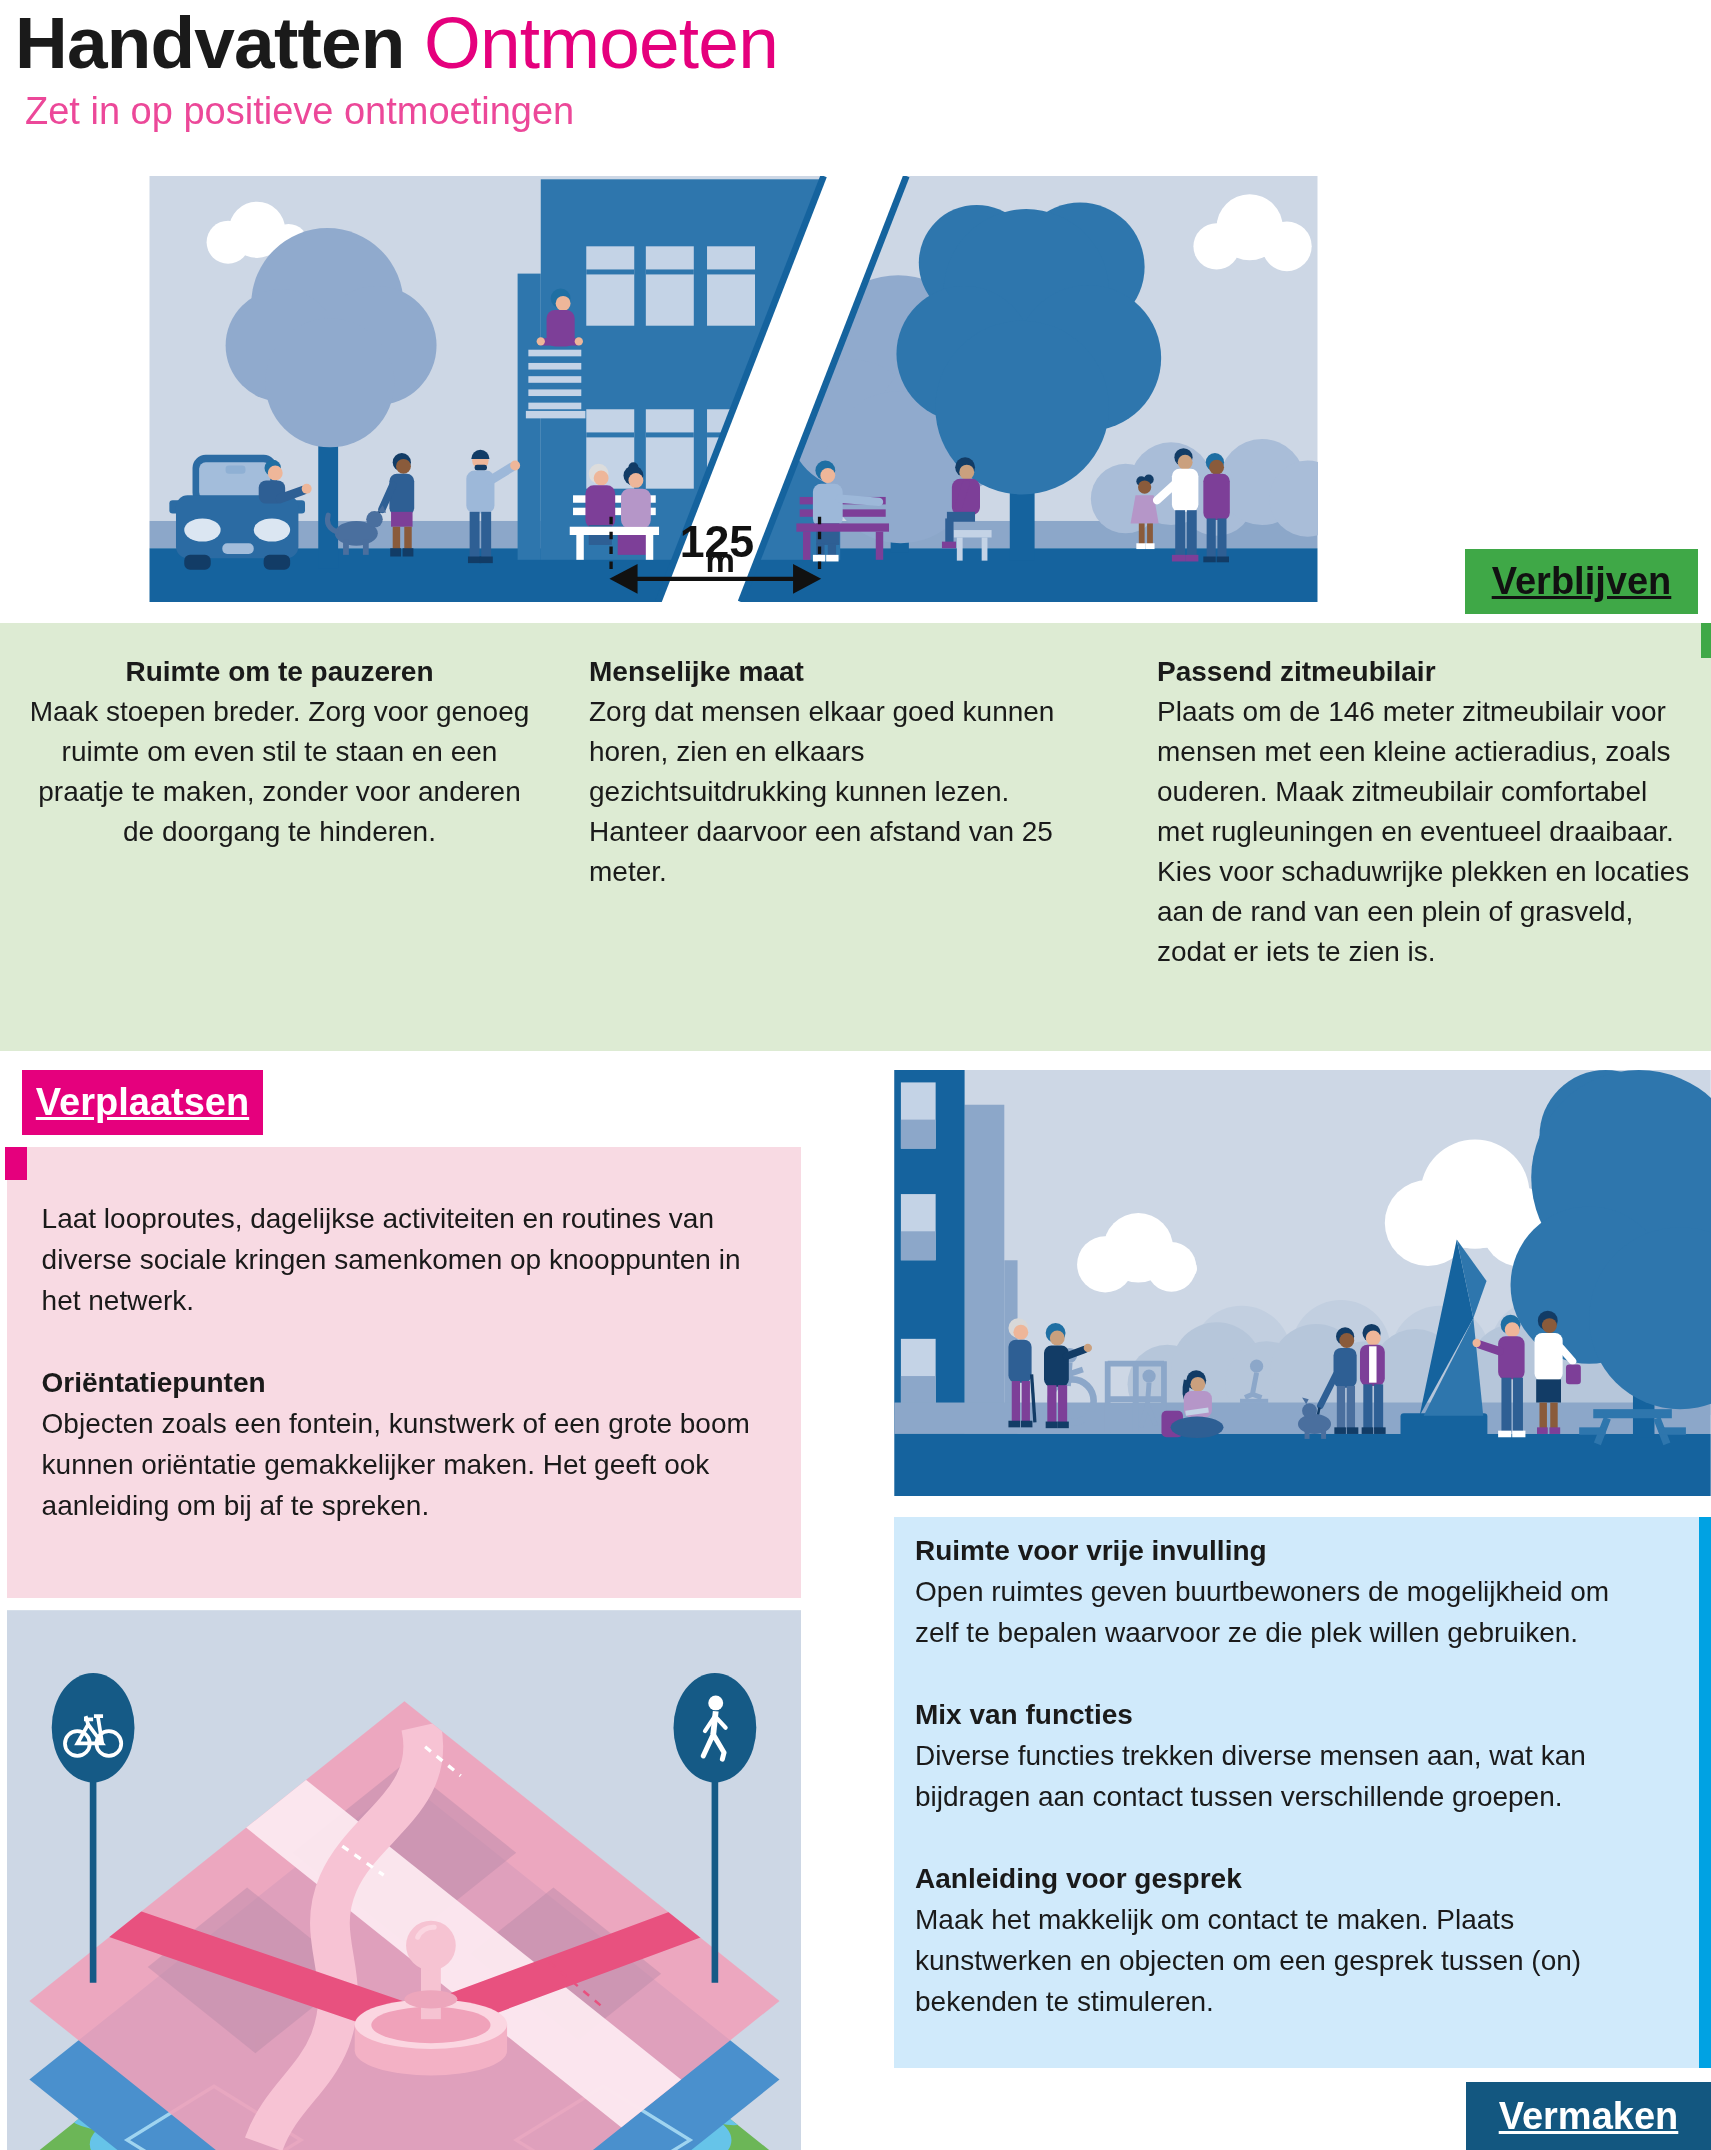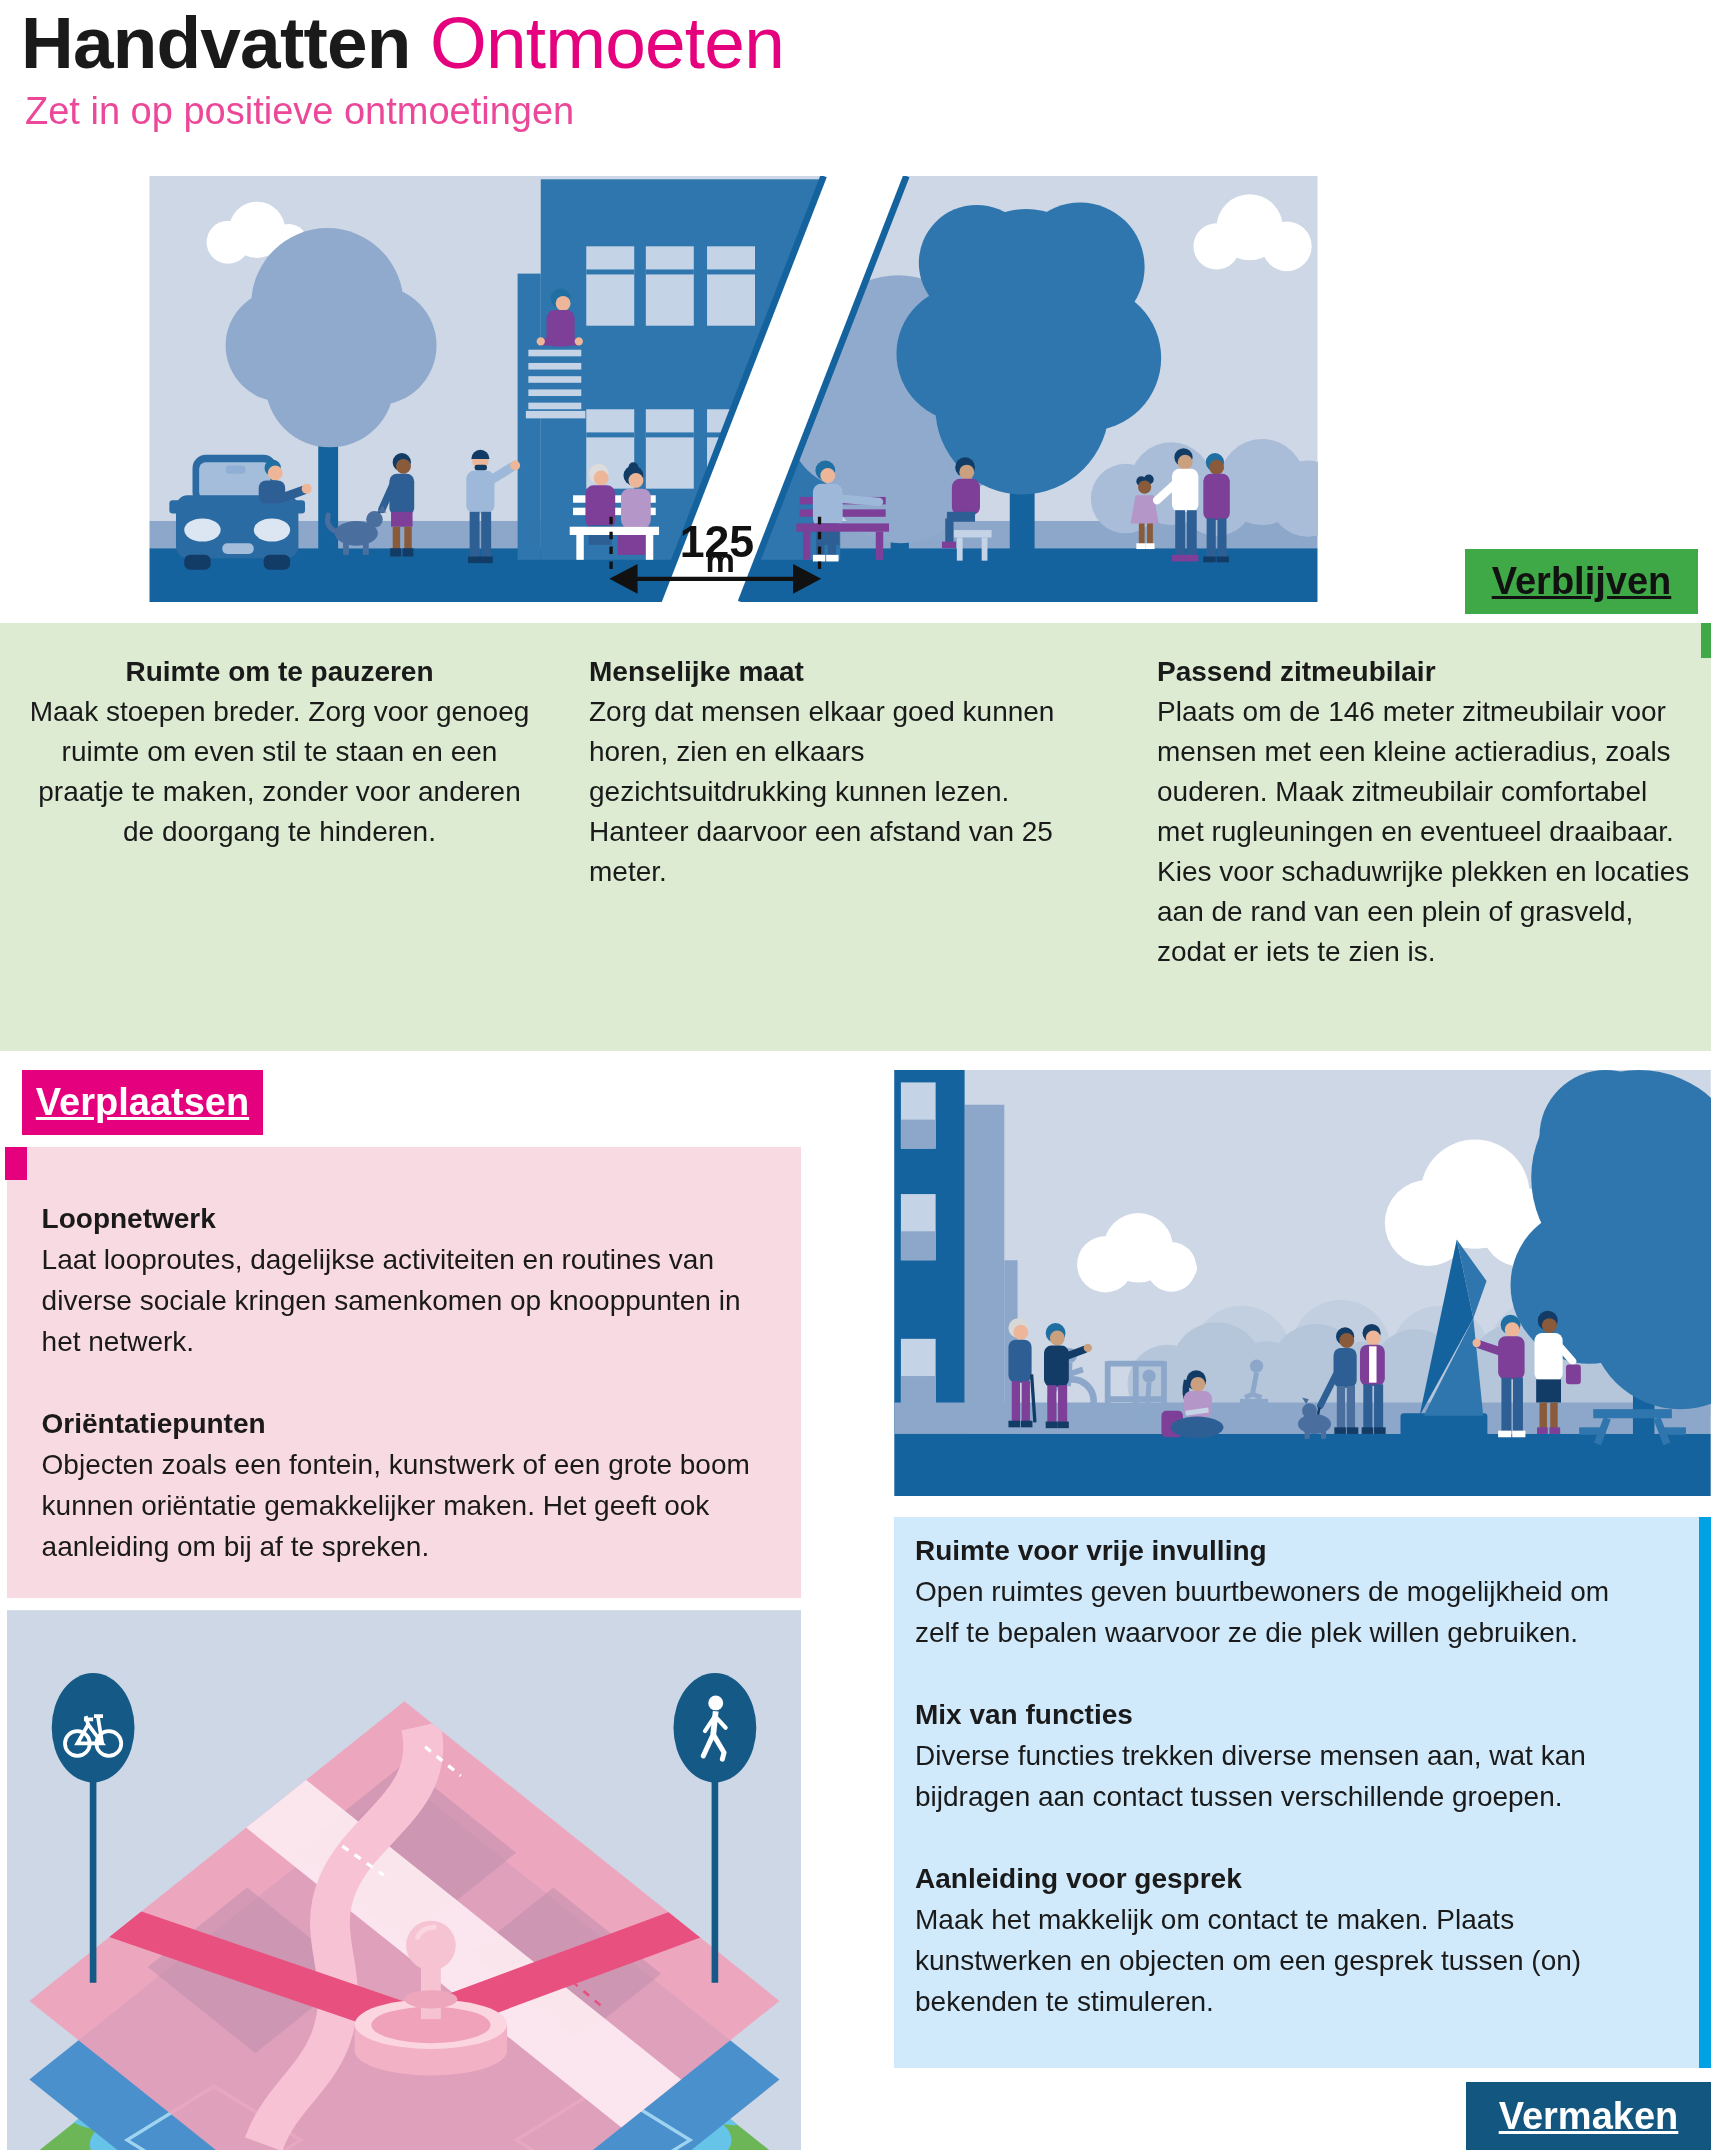--- a/index.html
+++ b/index.html
@@ -5,21 +5,21 @@
   :root{
     --accent-green:#3fa847; --accent-pink:#e5007d; --accent-blue-dark:#135780;
     --accent-cyan:#00a2e3; --panel-green:#ddebd3; --panel-pink:#f8dae3;
     --panel-blue:#d0eafb; --text-dark:#1a1a1a;
   }
   *{margin:0;padding:0;box-sizing:border-box;}
   html,body{background:#fff;}
   .page{position:relative;width:1711px;height:2151px;background:#fff;overflow:hidden;
     font-family:"Liberation Sans","DejaVu Sans",sans-serif;color:var(--text-dark);}
   .abs{position:absolute;}
-  .page-title{left:21px;top:0;font-size:73px;font-weight:800;letter-spacing:-0.8px;line-height:86px;white-space:nowrap;}
+  .page-title{left:15px;top:0;font-size:73px;font-weight:800;letter-spacing:-0.8px;line-height:86px;white-space:nowrap;}
   .page-title .t-pink{color:var(--accent-pink);font-weight:500;}
   .page-subtitle{left:25px;top:86px;font-size:38px;font-weight:400;line-height:50px;color:#ec4899;}
   .badge{font-size:38px;font-weight:700;text-align:center;display:flex;align-items:center;justify-content:center;text-decoration:underline;}
   .badge-verblijven{left:1465px;top:549px;width:233px;height:65px;background:var(--accent-green);color:#111;}
   .badge-verplaatsen{left:22px;top:1070px;width:241px;height:65px;background:var(--accent-pink);color:#ffffff;}
   .badge-vermaken{left:1466px;top:2082px;width:245px;height:69px;background:var(--accent-blue-dark);color:#fff;}
   .panel{line-height:40px;font-size:28px;}
   .panel-green{left:0;top:623px;width:1711px;height:428px;background:var(--panel-green);}
   .panel-pink{left:6.6px;top:1147px;width:794px;height:451px;background:var(--panel-pink);}
   .panel-blue{left:894px;top:1517px;width:817px;height:551px;background:var(--panel-blue);padding-left:40px;}
@@ -305,21 +305,20 @@
       <h3>Passend zitmeubilair</h3>
       <p>Plaats om de 146 meter zitmeubilair voor mensen met een kleine actieradius, zoals ouderen. Maak zitmeubilair comfortabel met rugleuningen en eventueel draaibaar. Kies voor schaduwrijke plekken en locaties aan de rand van een plein of grasveld, zodat er iets te zien is.</p>
     </div>
   </div>
   <div class="abs tab-green"></div>
 
   <div class="abs badge badge-verplaatsen">Verplaatsen</div>
   <div class="abs panel panel-pink">
     <div class="pink-text">
       <div class="tsec">
-        <h3>Loopnetwerk</h3>
         <p>Laat looproutes, dagelijkse activiteiten en routines van diverse sociale kringen samenkomen op knooppunten in het netwerk.</p>
       </div>
       <div class="tsec">
         <h3>Oriëntatiepunten</h3>
         <p>Objecten zoals een fontein, kunstwerk of een grote boom kunnen oriëntatie gemakkelijker maken. Het geeft ook aanleiding om bij af te spreken.</p>
       </div>
     </div>
   </div>
   <div class="abs tab-pink"></div>
 

